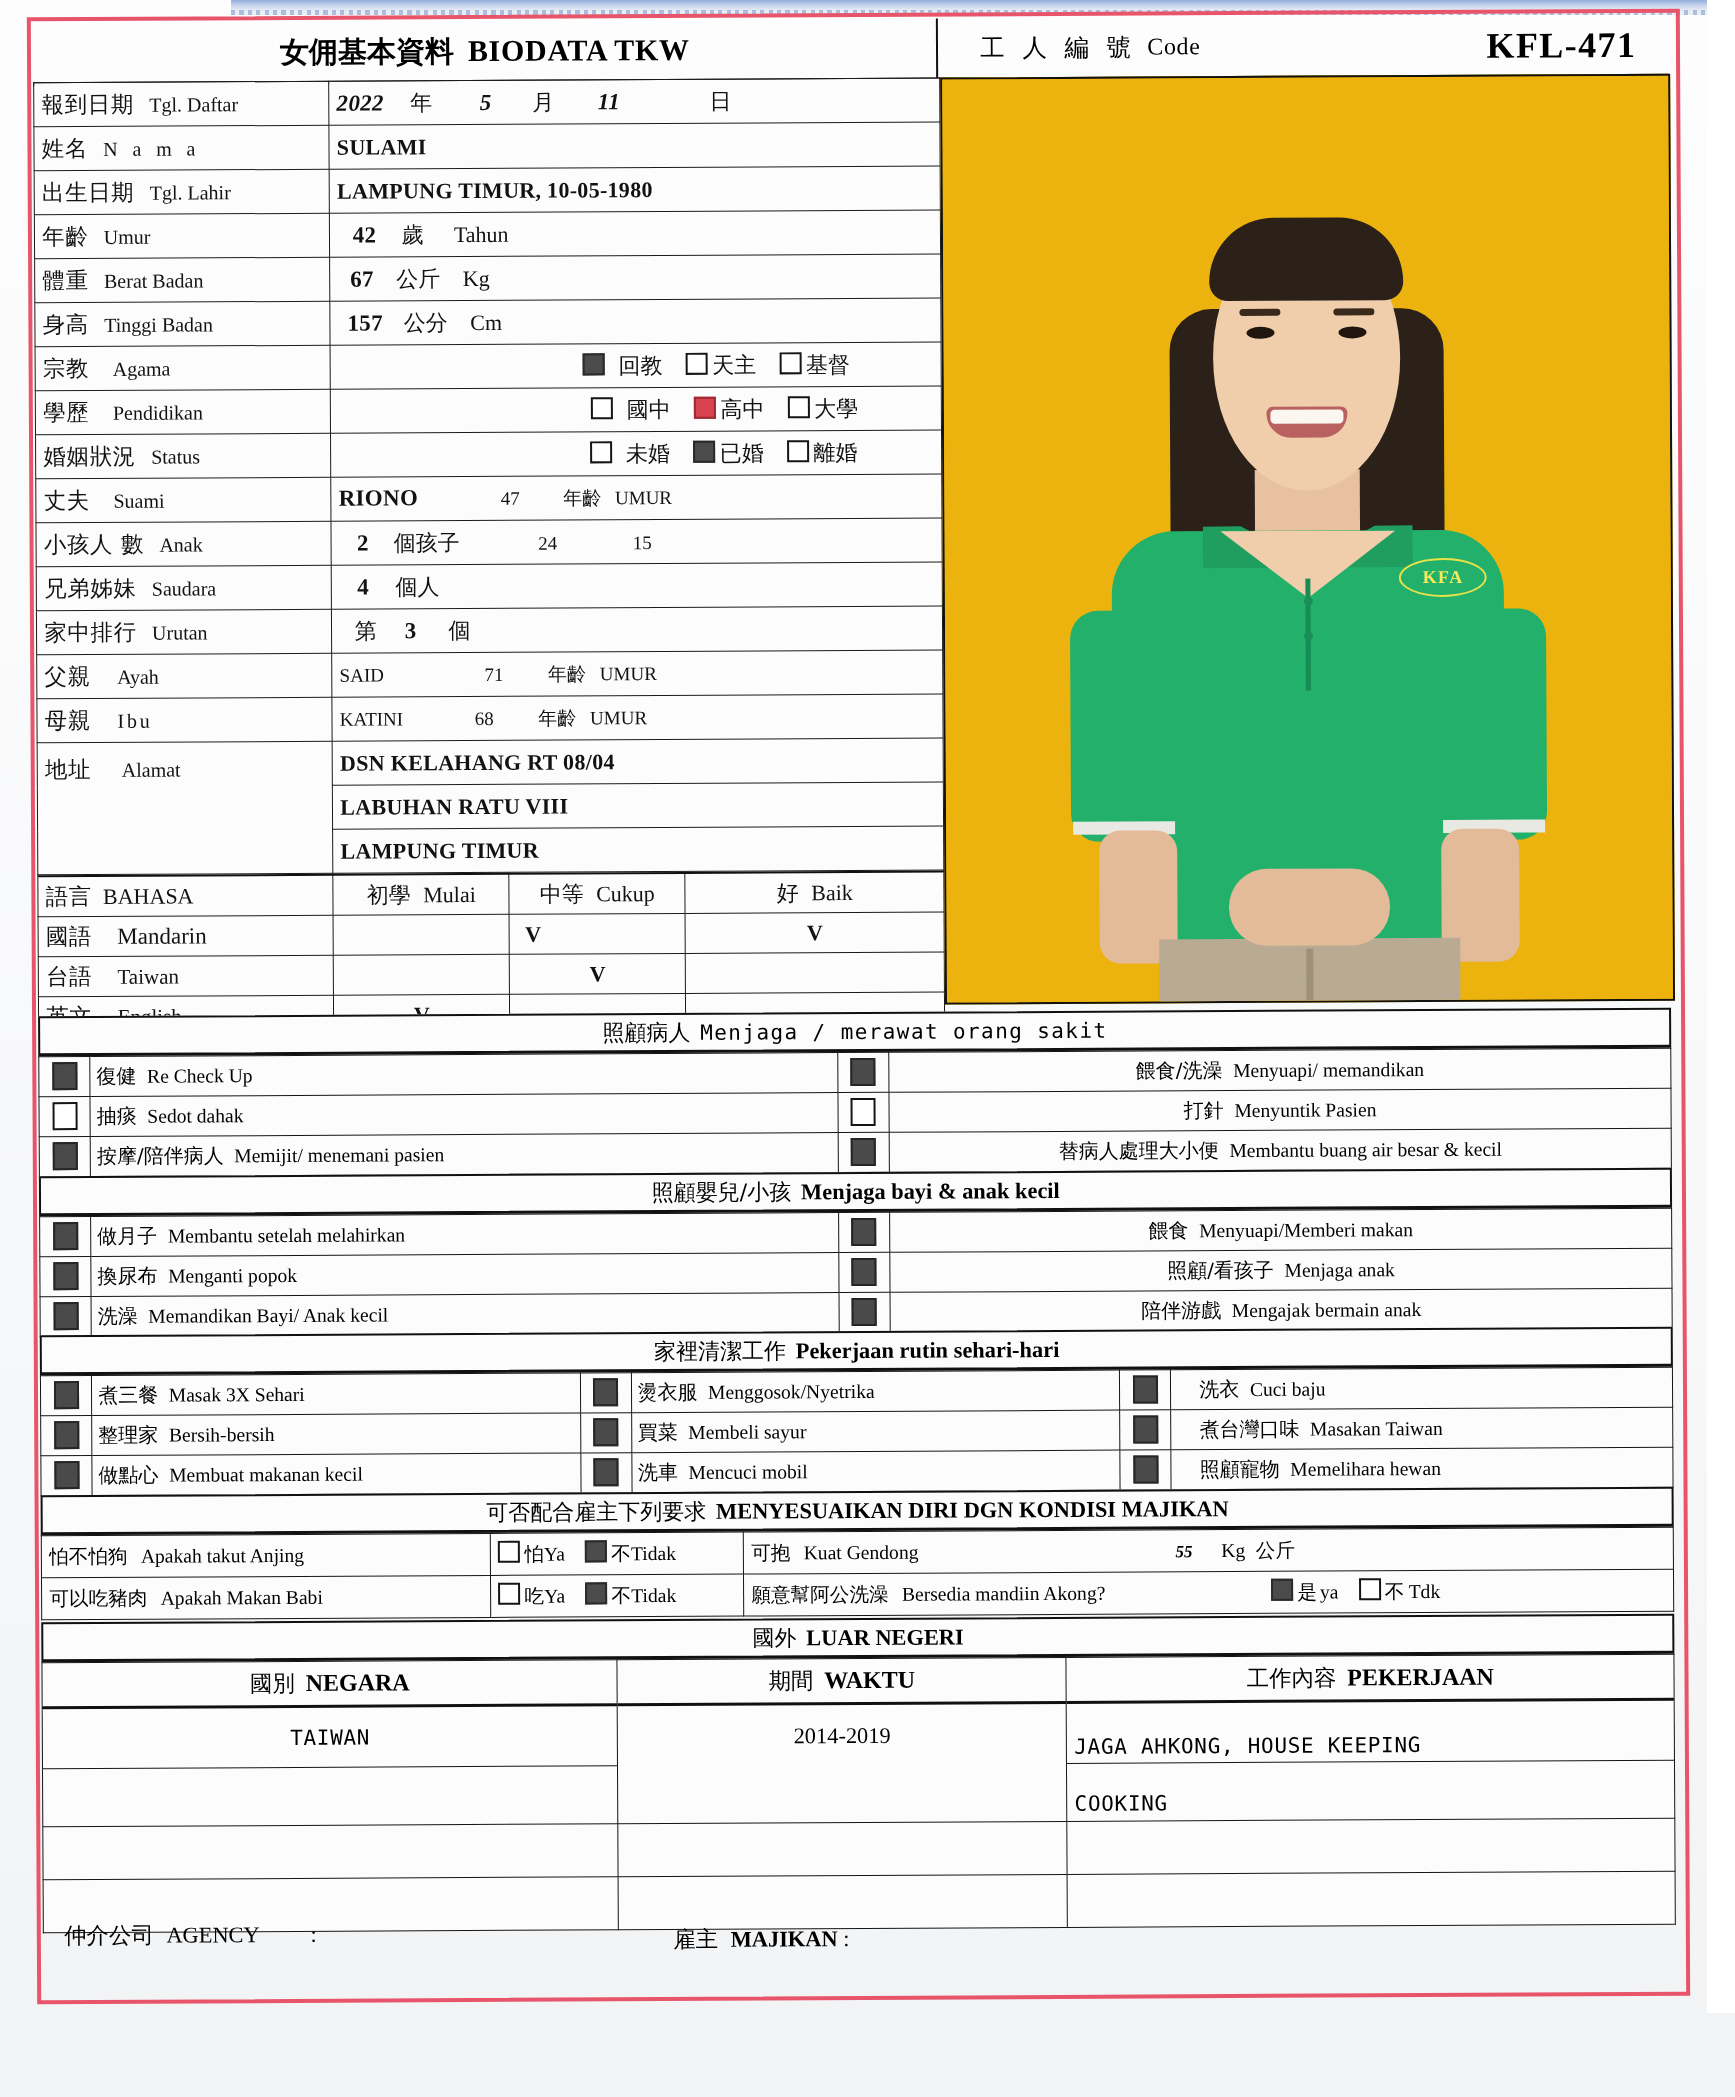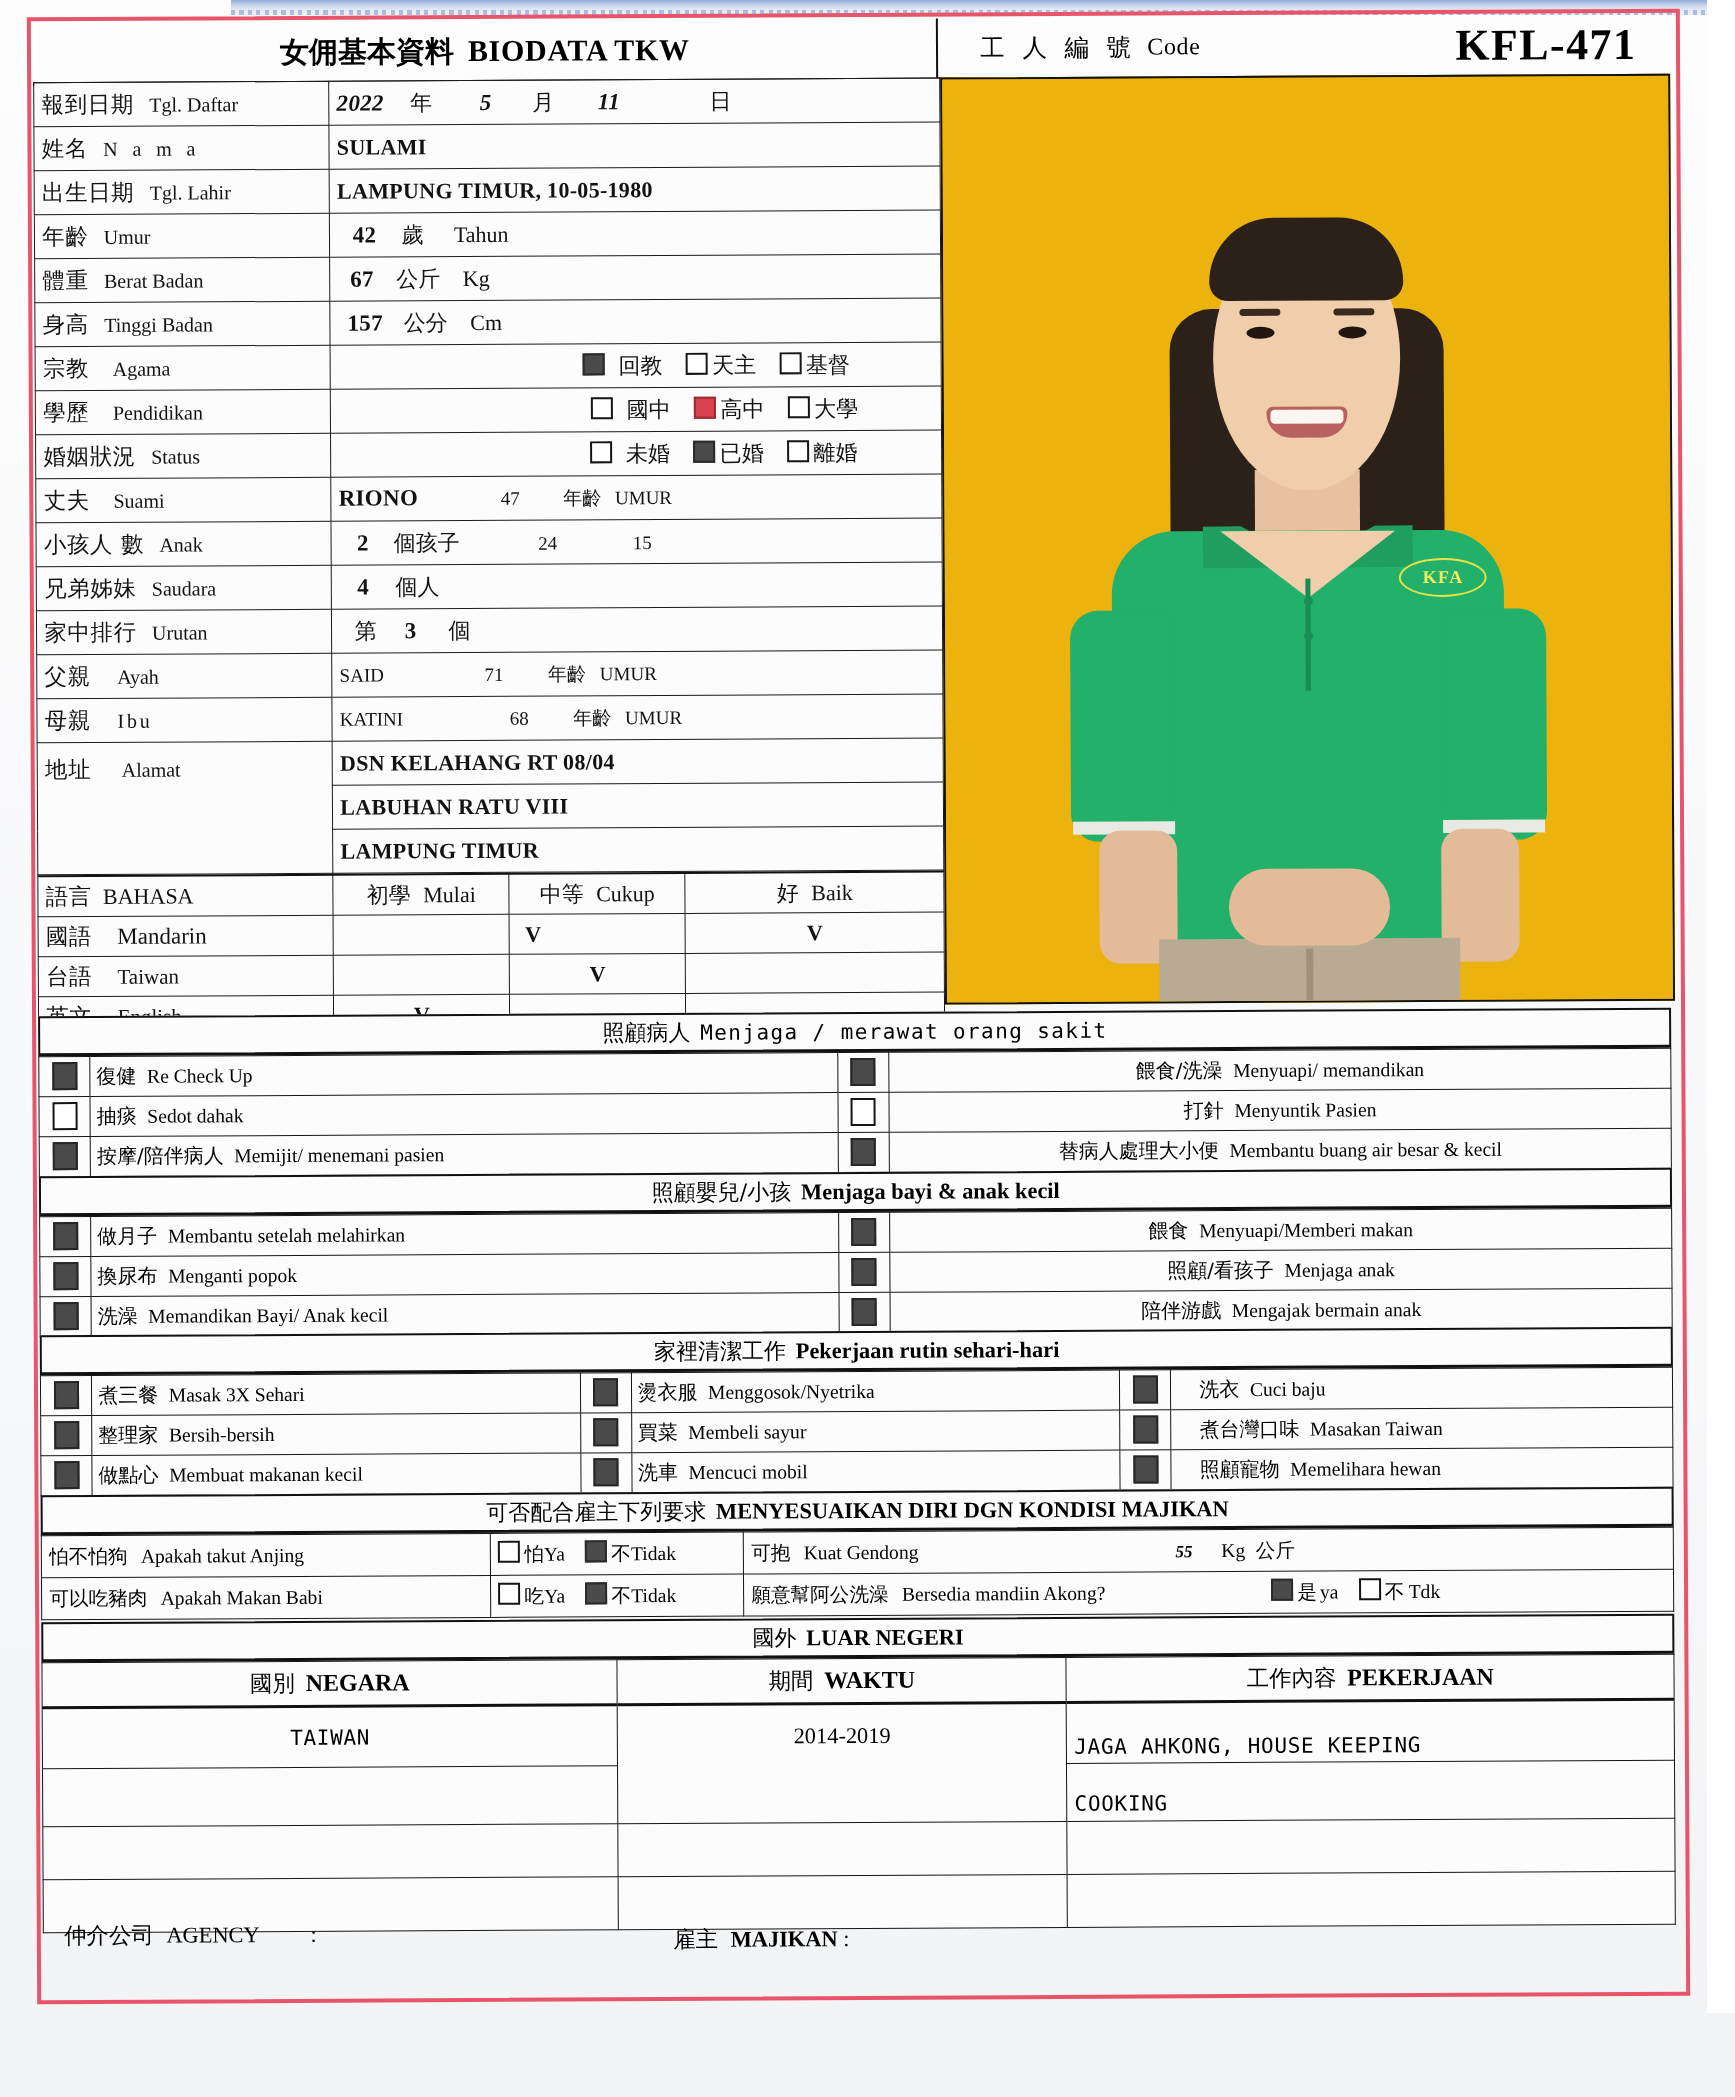--- a/index.html
+++ b/index.html
@@ -54,21 +54,21 @@
   .hdr{position:absolute;left:0;top:0;width:1633px;height:59px;}
   .hdrL{position:absolute;left:0;top:0;width:903px;height:59px;
     text-align:center;border-bottom:4.2px solid #111;}
   .hdrL .t1{font-family:"DejaVu Sans",sans-serif;font-weight:bold;font-size:29px;}
   .hdrL .t2{font-weight:bold;font-size:30px;letter-spacing:0.7px;margin-left:11.2px;}
   .hdrR{position:absolute;left:903px;top:0;width:730px;height:59px;
     border-left:2.8px solid #111;border-bottom:2.8px solid #111;
     display:flex;align-items:center;}
   .hdrR .code-lbl{font-family:"DejaVu Sans",sans-serif;font-size:24.5px;letter-spacing:4.9px;margin-left:42px;}
   .hdrR .code-lbl2{font-size:24px;margin-left:11.2px;letter-spacing:0.7px;font-family:"Liberation Serif",serif;}
-  .hdrR .code-val{font-weight:bold;font-size:44px;letter-spacing:1.4px;margin-left:auto;margin-right:32px;}
+  .hdrR .code-val{font-weight:bold;font-size:36px;letter-spacing:1.4px;margin-left:auto;margin-right:32px;}
 
   
   .leftwrap{position:absolute;left:0;top:59px;width:907px;}
   .leftwrap td{height:43px;}
   td.k{width:280px;}
   
   .photo{
     position:absolute;left:907px;top:59px;width:726px;height:923px;
     background:#ebb20e;border:2.1px solid #111;overflow:hidden;
   }
@@ -345,21 +345,21 @@
               <span class="small" style="margin-left:8.4px;">UMUR</span>
             </td>
           </tr>
           <tr>
             <td class="k lbl">
               <span class="cn">母親</span>
               <span class="id" style="margin-left:21px;letter-spacing:2.8px;">Ibu</span>
             </td>
             <td>
               <span class="small">KATINI</span>
-              <span class="small" style="margin-left:101px;">68</span>
+              <span class="small" style="margin-left:66px;">68</span>
               <span class="cjk small" style="margin-left:39px;">年齡</span>
               <span class="small" style="margin-left:8.4px;">UMUR</span>
             </td>
           </tr>
           <tr>
             <td class="k lbl" rowspan="3" style="vertical-align:top;padding-top:11.2px;">
               <span class="cn">地址</span>
               <span class="id" style="margin-left:25px;">Alamat</span>
             </td>
             <td class="val">DSN KELAHANG RT 08/04</td>

